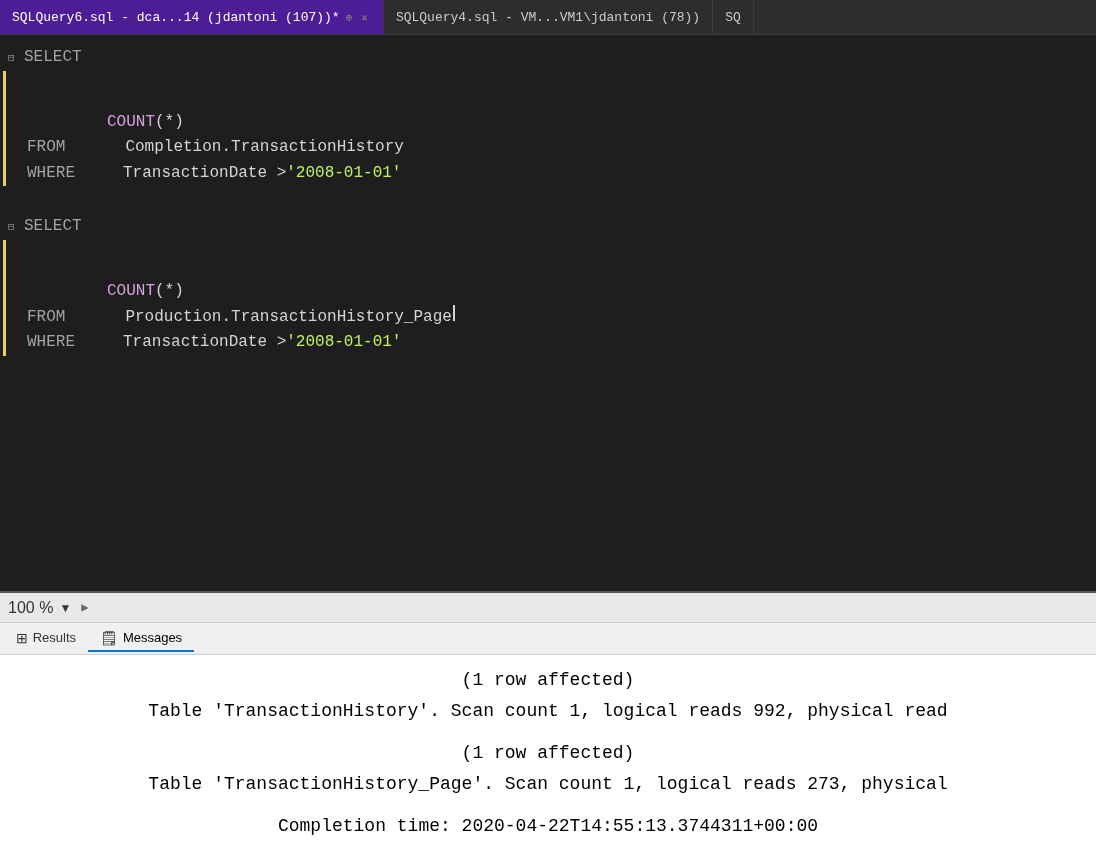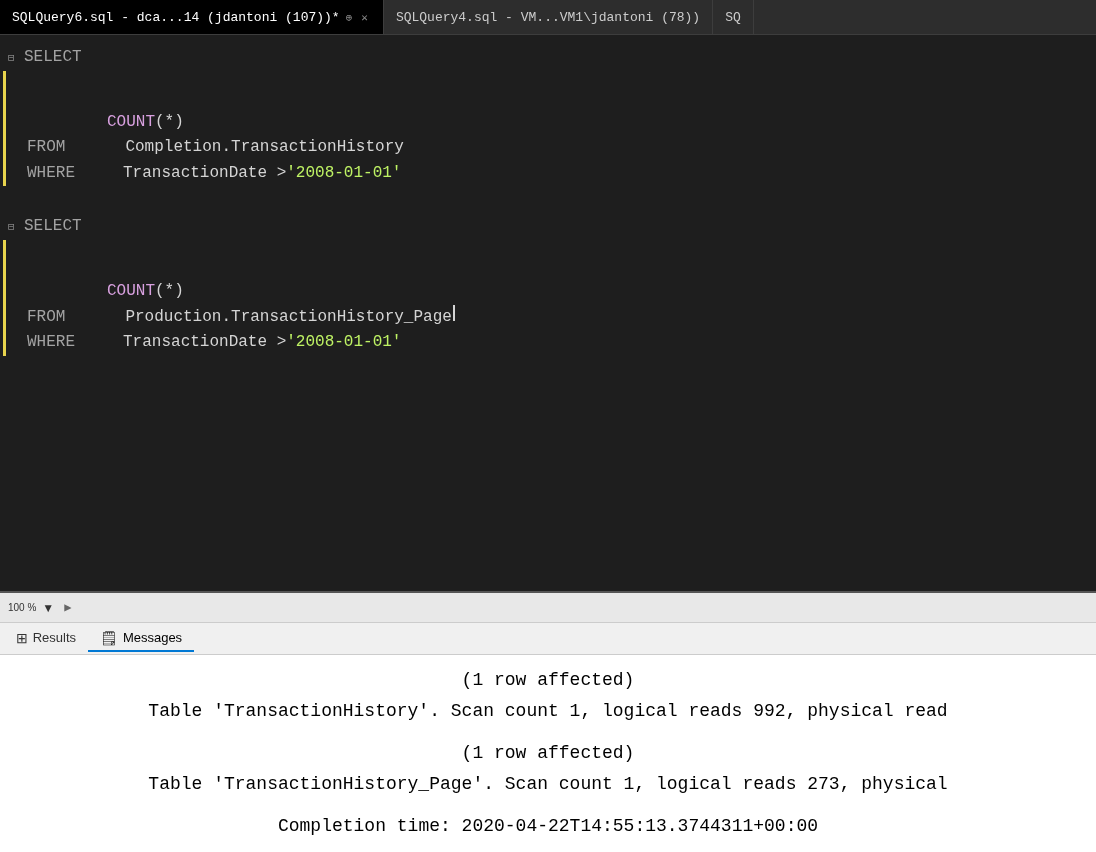--- a/index.html
+++ b/index.html
@@ -33,21 +33,21 @@
       padding: 0 12px;
       font-size: 13px;
       color: #ccc;
       cursor: pointer;
       gap: 6px;
       border-right: 1px solid #3d3d3d;
       white-space: nowrap;
     }
 
     .tab.active {
-      background: #000000;
+      background: #4c1d95;
       color: #fff;
     }
 
     .tab .close-btn {
       font-size: 11px;
       color: #888;
       cursor: pointer;
       padding: 1px 3px;
     }
 
@@ -140,21 +140,21 @@
       display: flex;
       align-items: center;
       background: #e8e8e8;
       padding: 4px 8px;
       height: 30px;
       border-bottom: 1px solid #ccc;
       gap: 6px;
     }
 
     .zoom-label {
-      font-size: 10px;
+      font-size: 16px;
       color: #333;
       font-family: 'Segoe UI', Arial, sans-serif;
     }
 
     .zoom-dropdown {
       font-size: 12px;
       color: #333;
       font-family: 'Segoe UI', Arial, sans-serif;
       cursor: pointer;
     }

